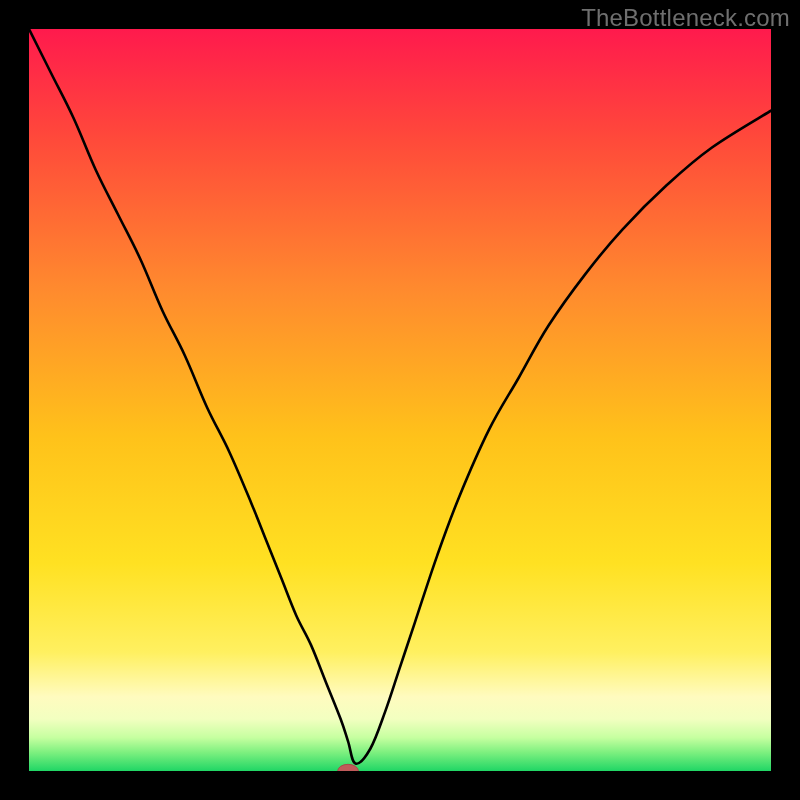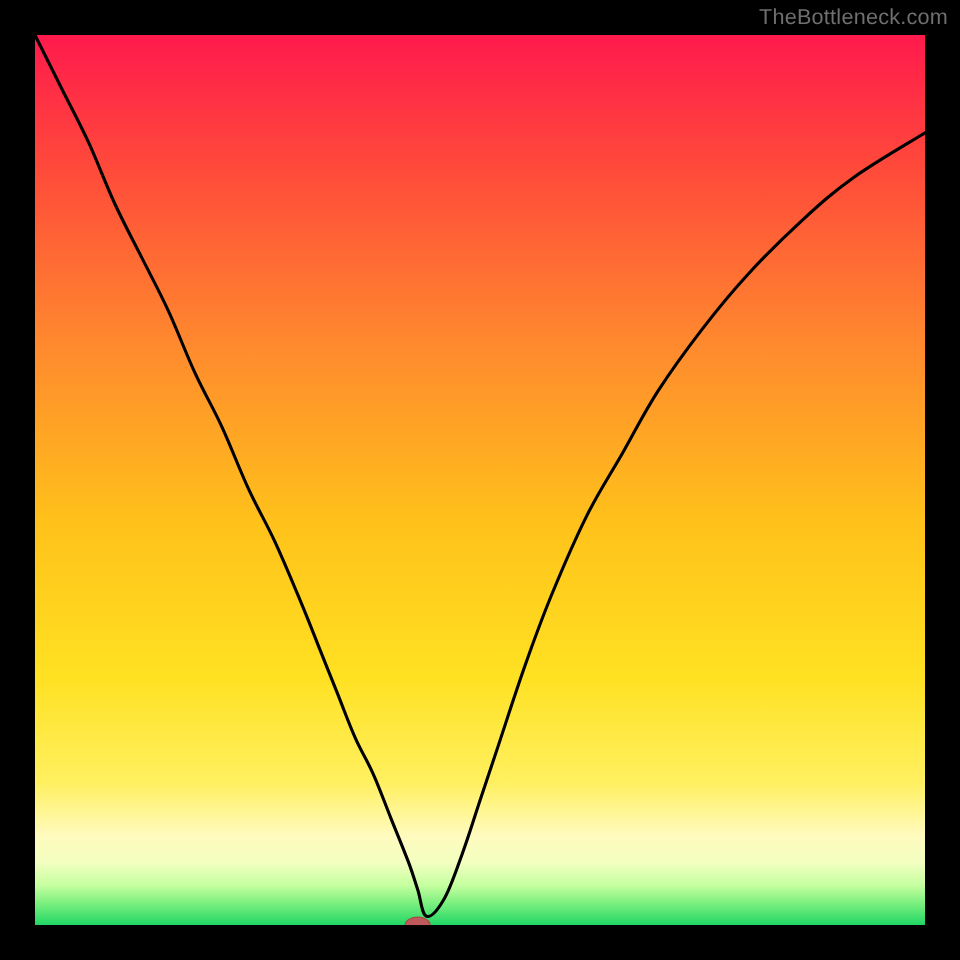--- a/index.html
+++ b/index.html
@@ -15,21 +15,21 @@
     position: relative;
     width: 800px;
     height: 800px;
     background: #000;
   }
   .watermark {
     position: absolute;
     top: 4px;
     right: 10px;
     color: #6f6f6f;
-    font-size: 18px;
+    font-size: 24px;
     font-weight: 500;
     letter-spacing: 0.2px;
     z-index: 10;
   }
   .plot {
     position: absolute;
     left: 29px;
     top: 29px;
     width: 742px;
     height: 742px;

